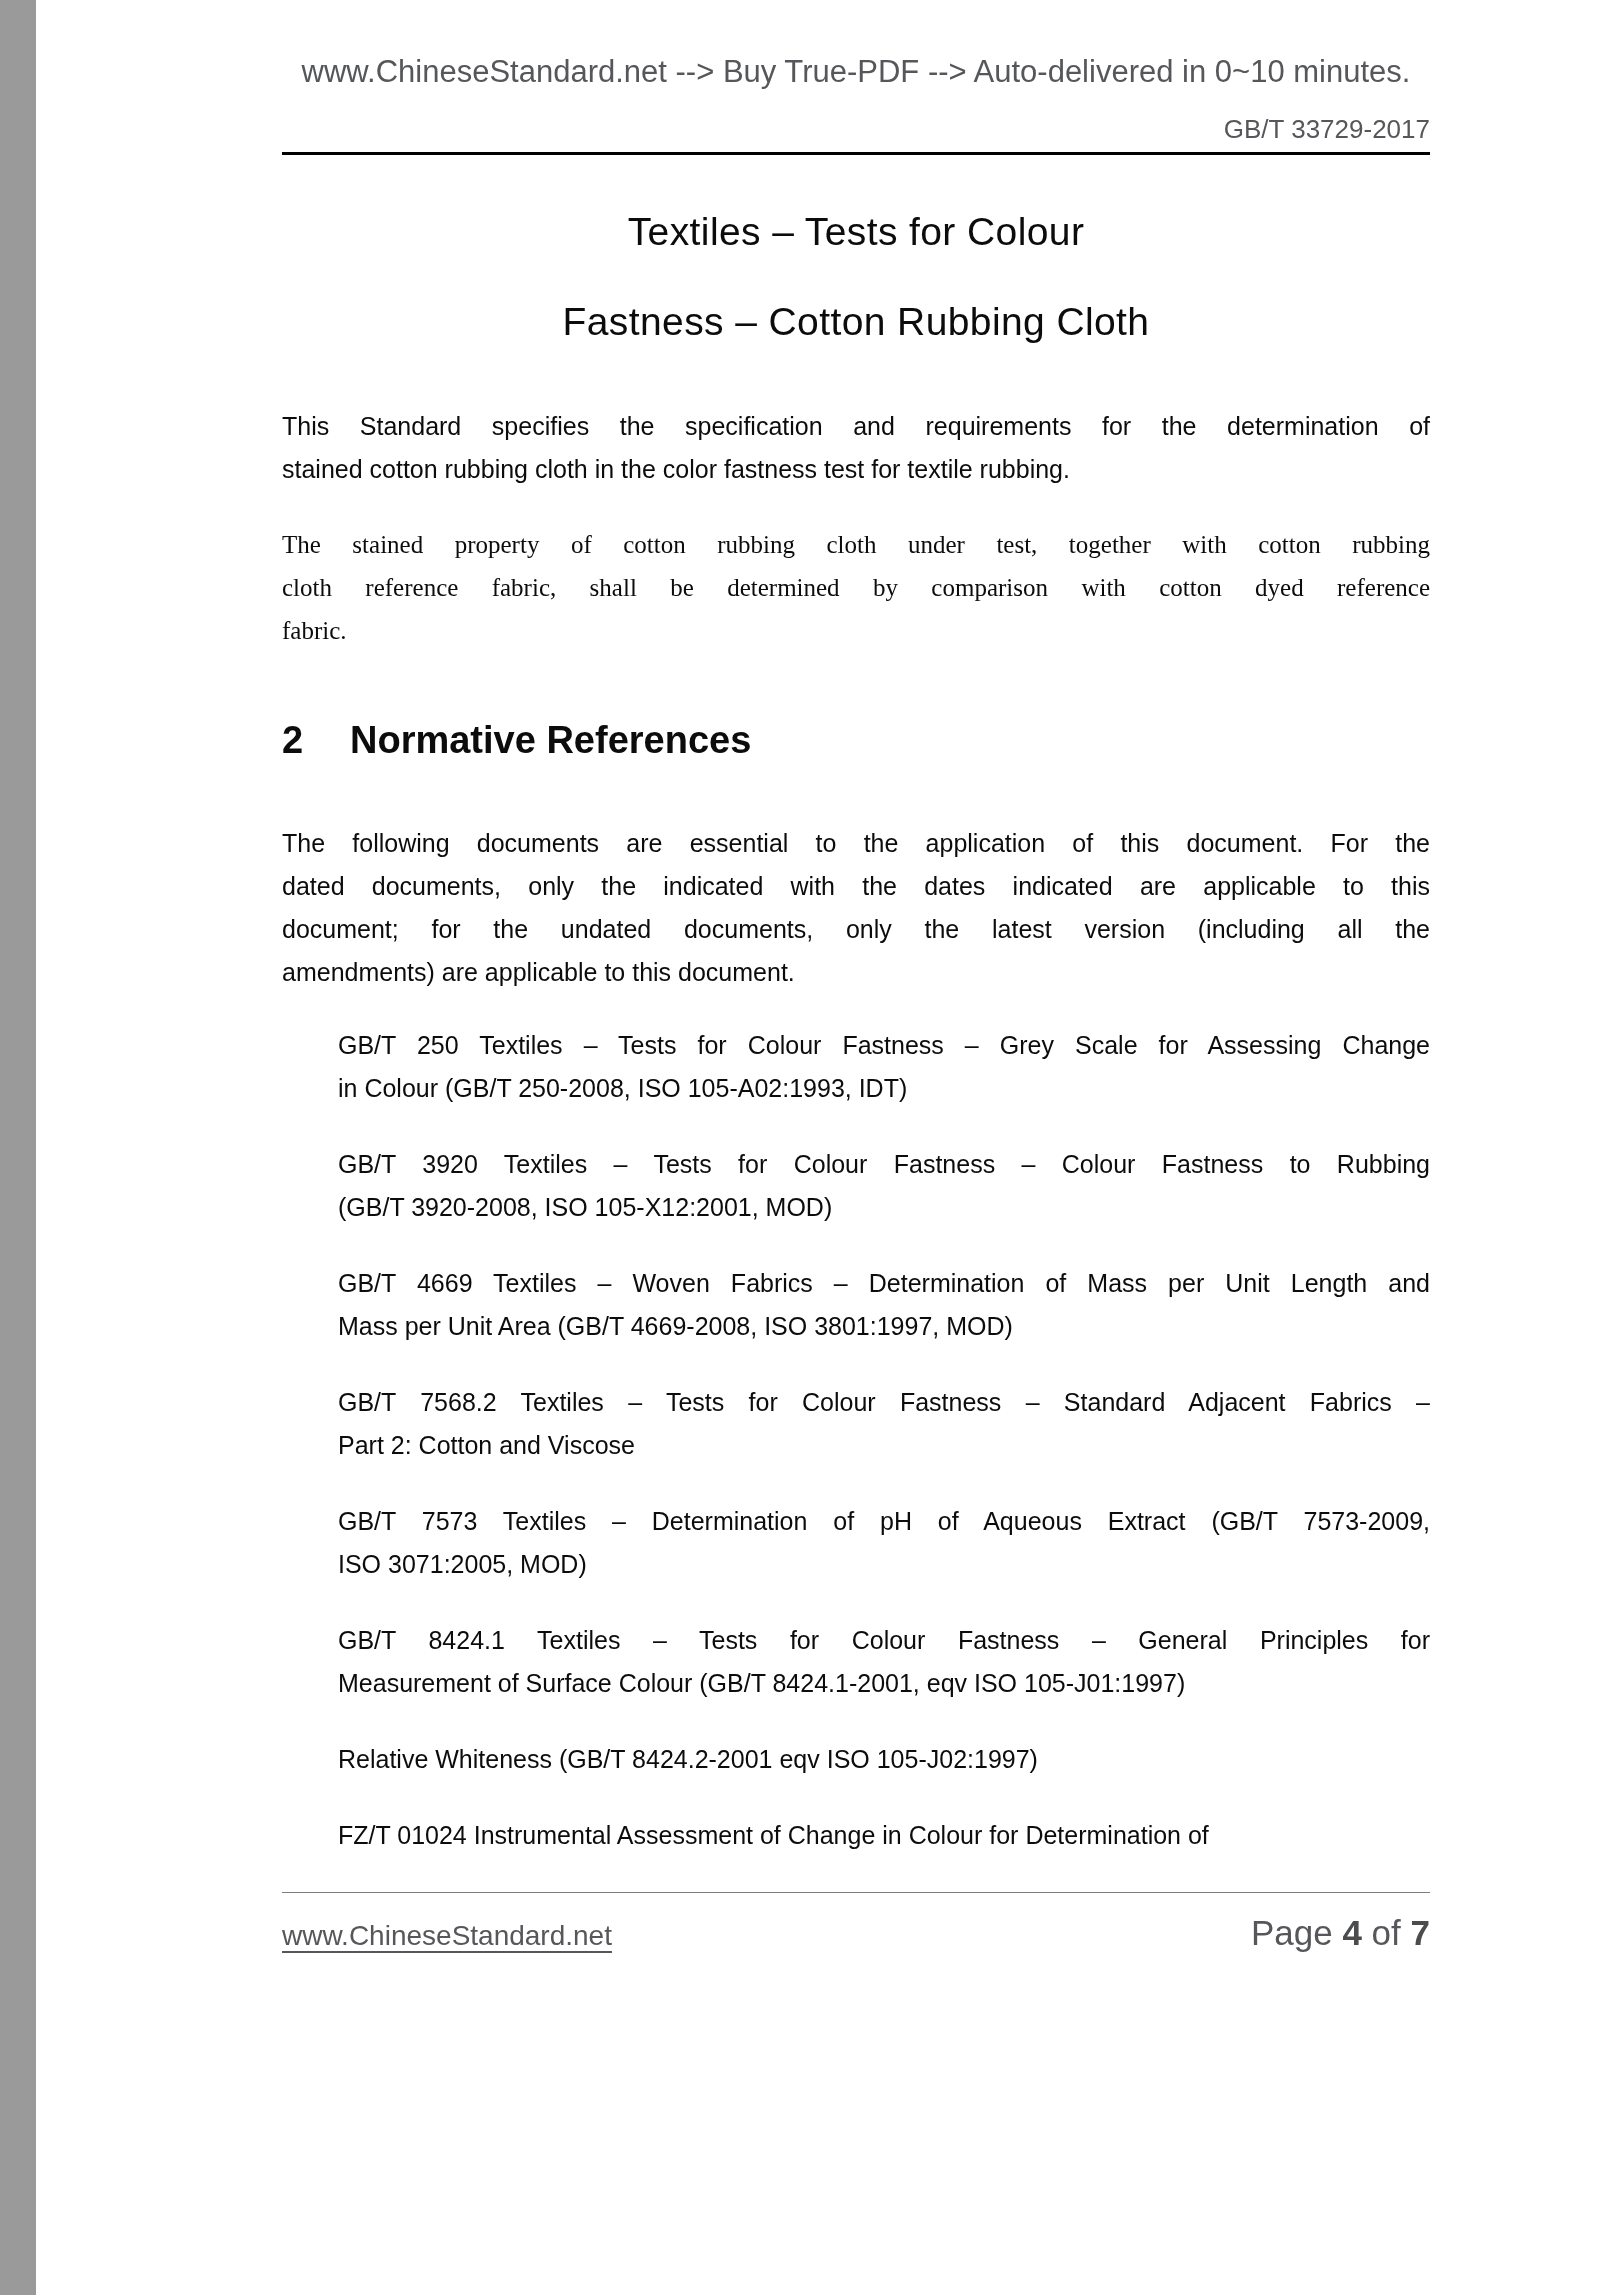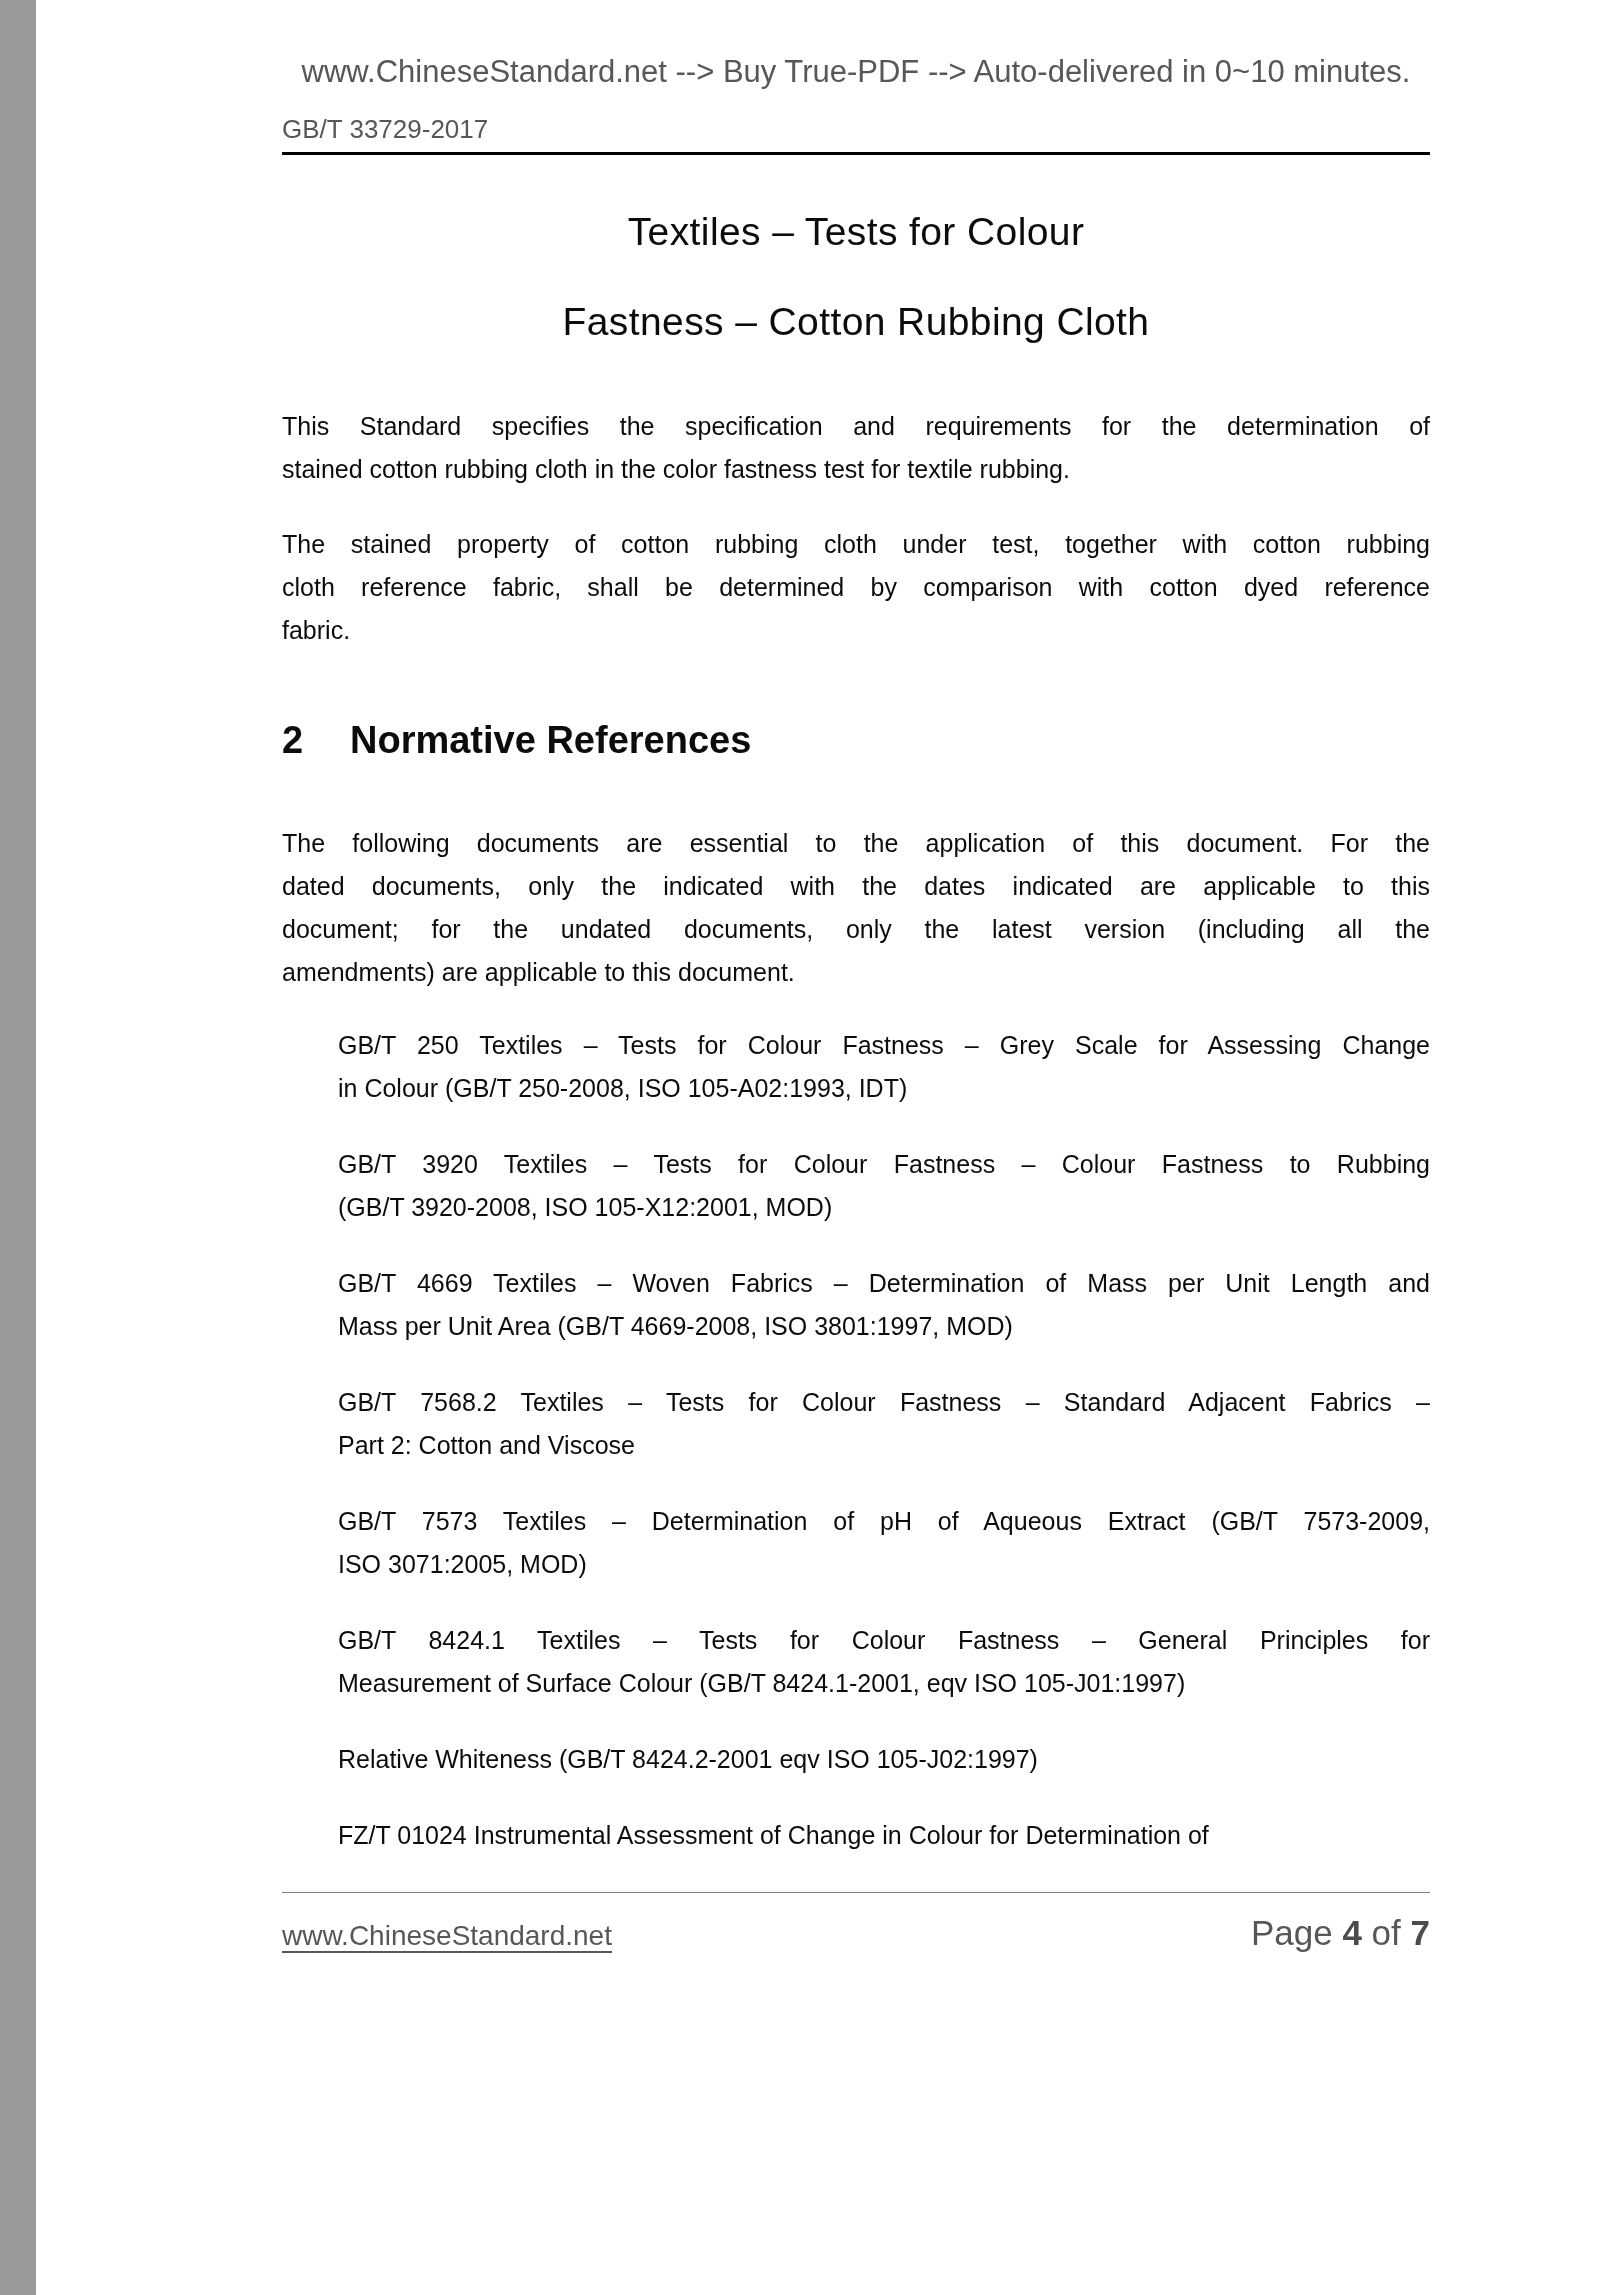--- a/index.html
+++ b/index.html
@@ -24,21 +24,21 @@
     line-height: 37px;
     color: #56575a;
     text-align: center;
     white-space: nowrap;
   }
   .hdr-line2 {
     margin-top: 23px;
     font-size: 26px;
     line-height: 32px;
     color: #56575a;
-    text-align: left;
+    text-align: right;
   }
   .header-rule {
     margin-top: 6.7px;
     border-bottom: 3.3px solid #000000;
     height: 0;
   }
   
   .title-line {
     font-size: 39px;
     line-height: 47px;
@@ -54,21 +54,21 @@
     line-height: 43px;
     font-weight: bold;
   }
   .section-heading.first  { margin-top: 167px; }
   .section-heading.second { margin-top: 67px; }
   .section-number {
     display: inline-block;
     width: 68px;
   }
   .para { margin-top: 60px; }
-  .para.follow { margin-top: 32px; }
+  .para.follow { margin-top: 32px; font-family: Liberation Serif, serif; }
   .line {
     font-size: 25px;
     line-height: 43px;
     text-align: justify;
     text-align-last: justify;
   }
   .para .line:last-child,
   .ref  .line:last-child {
     text-align-last: left;
   }

